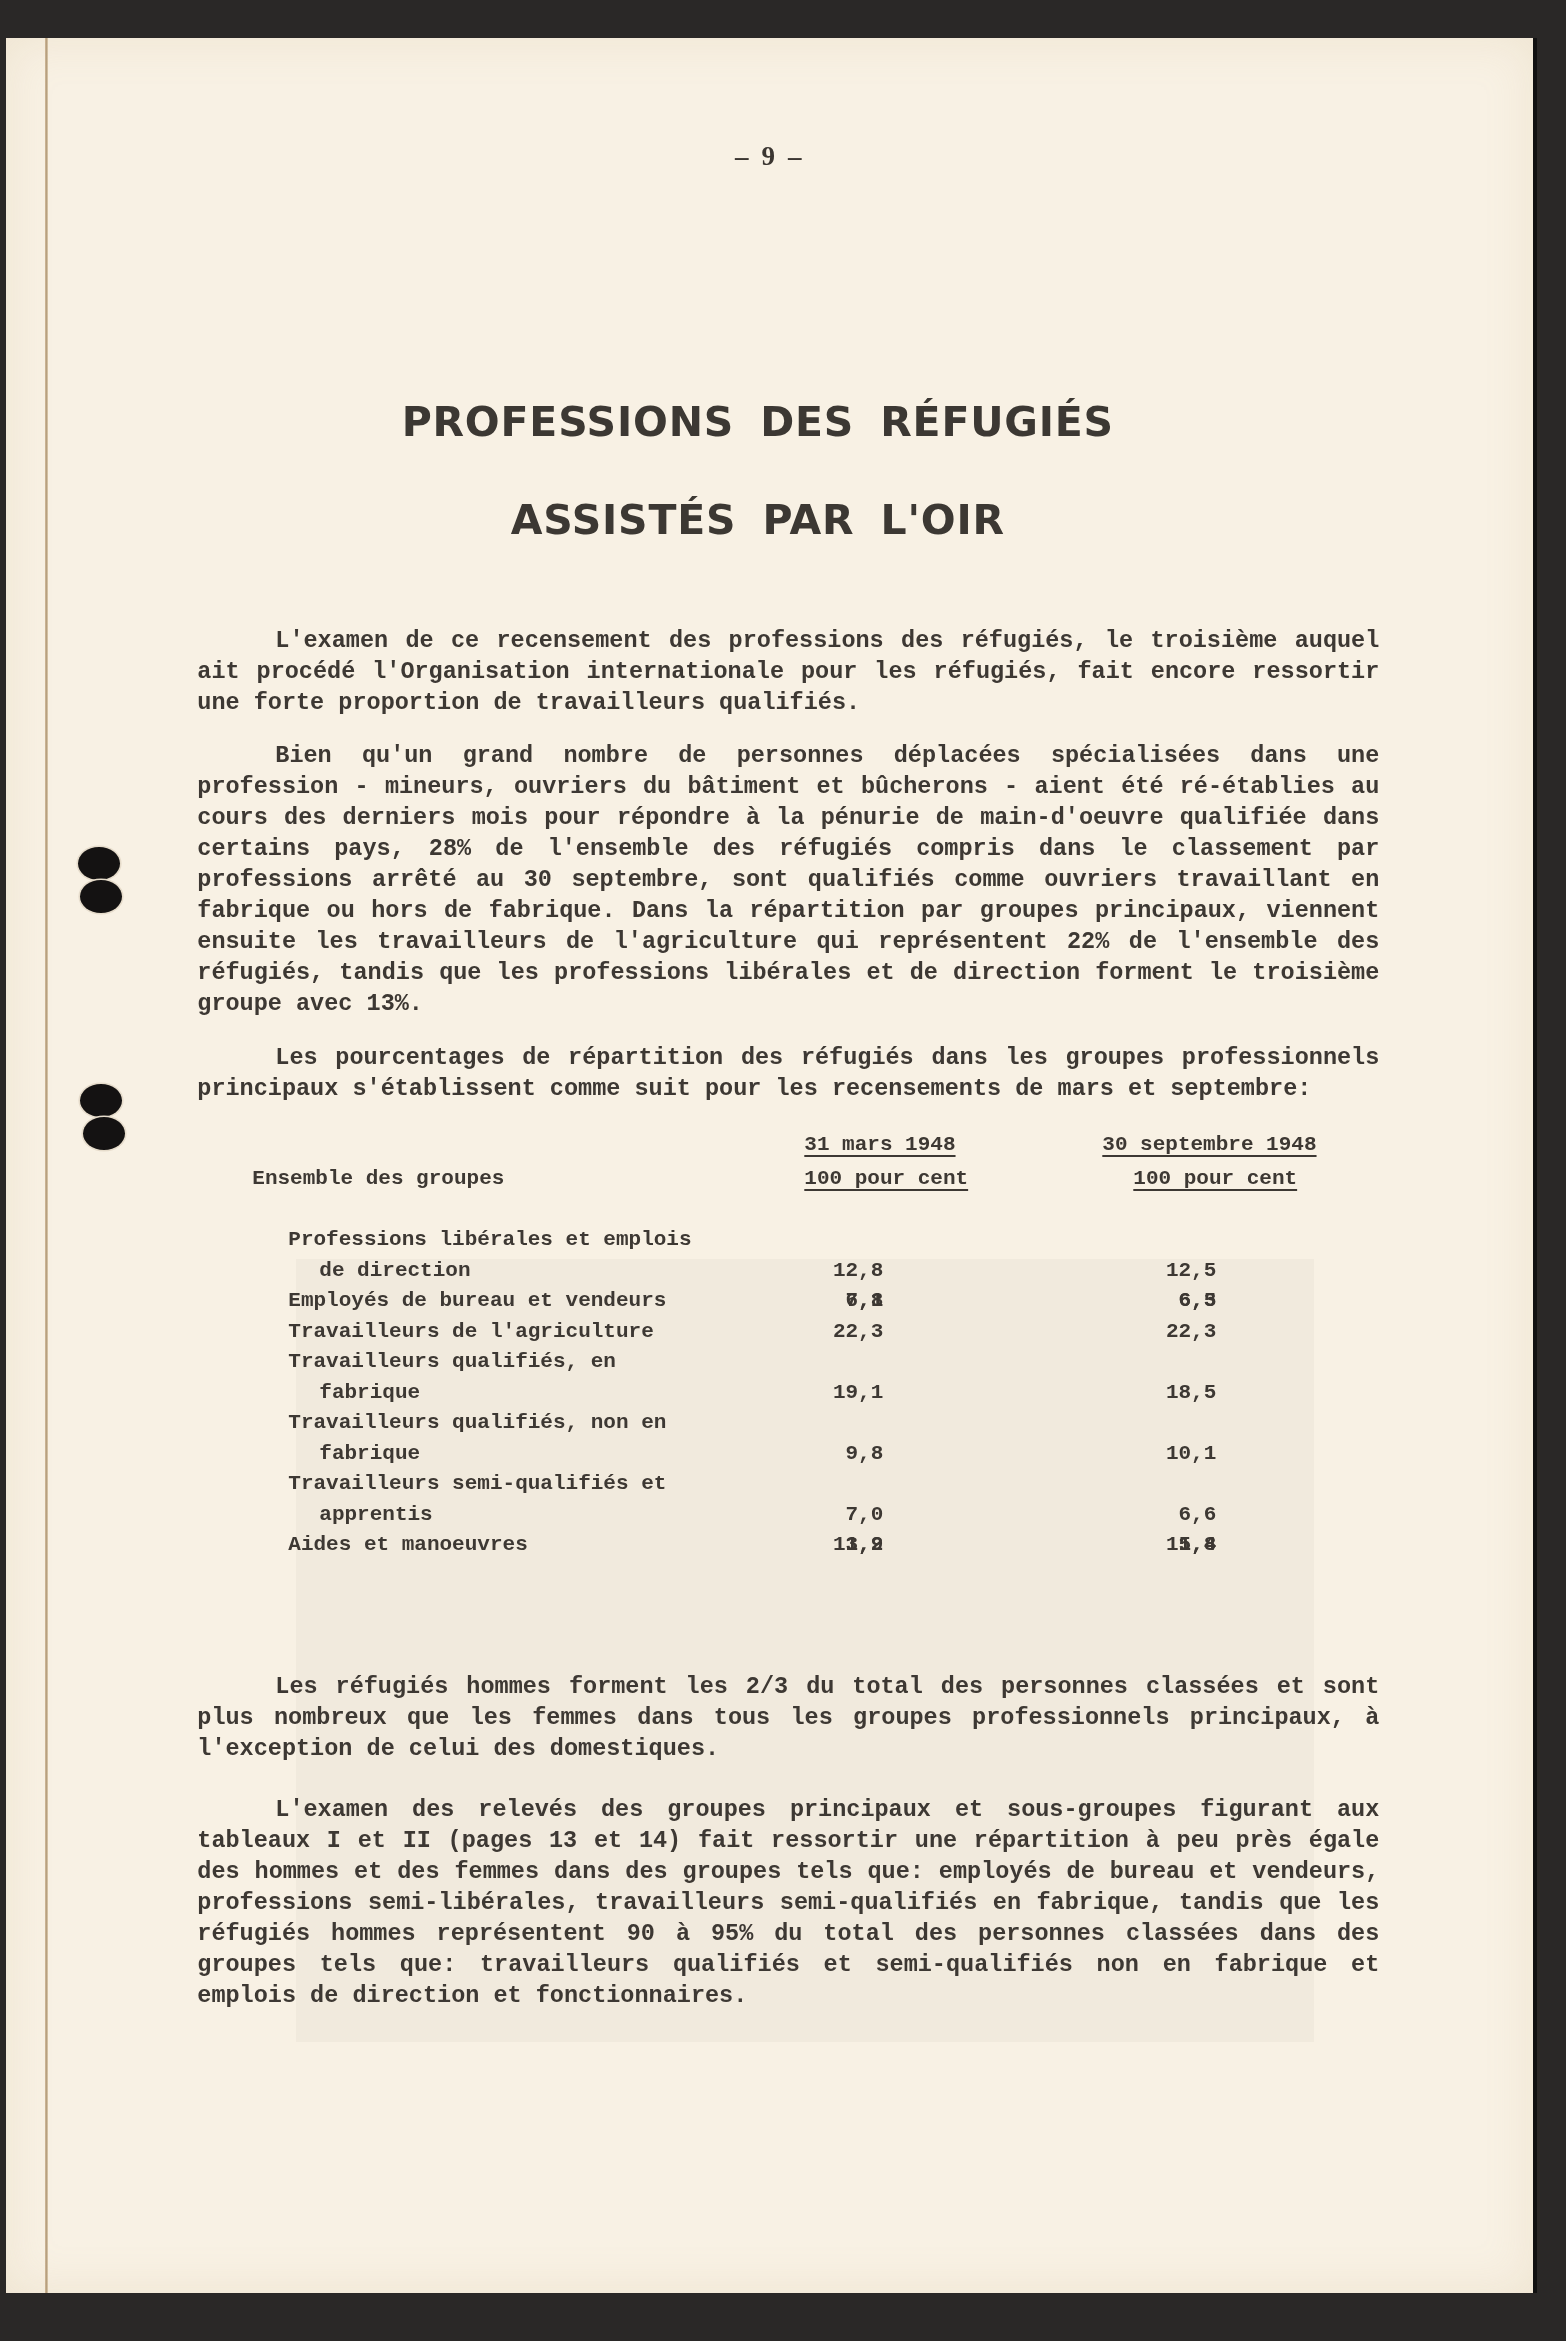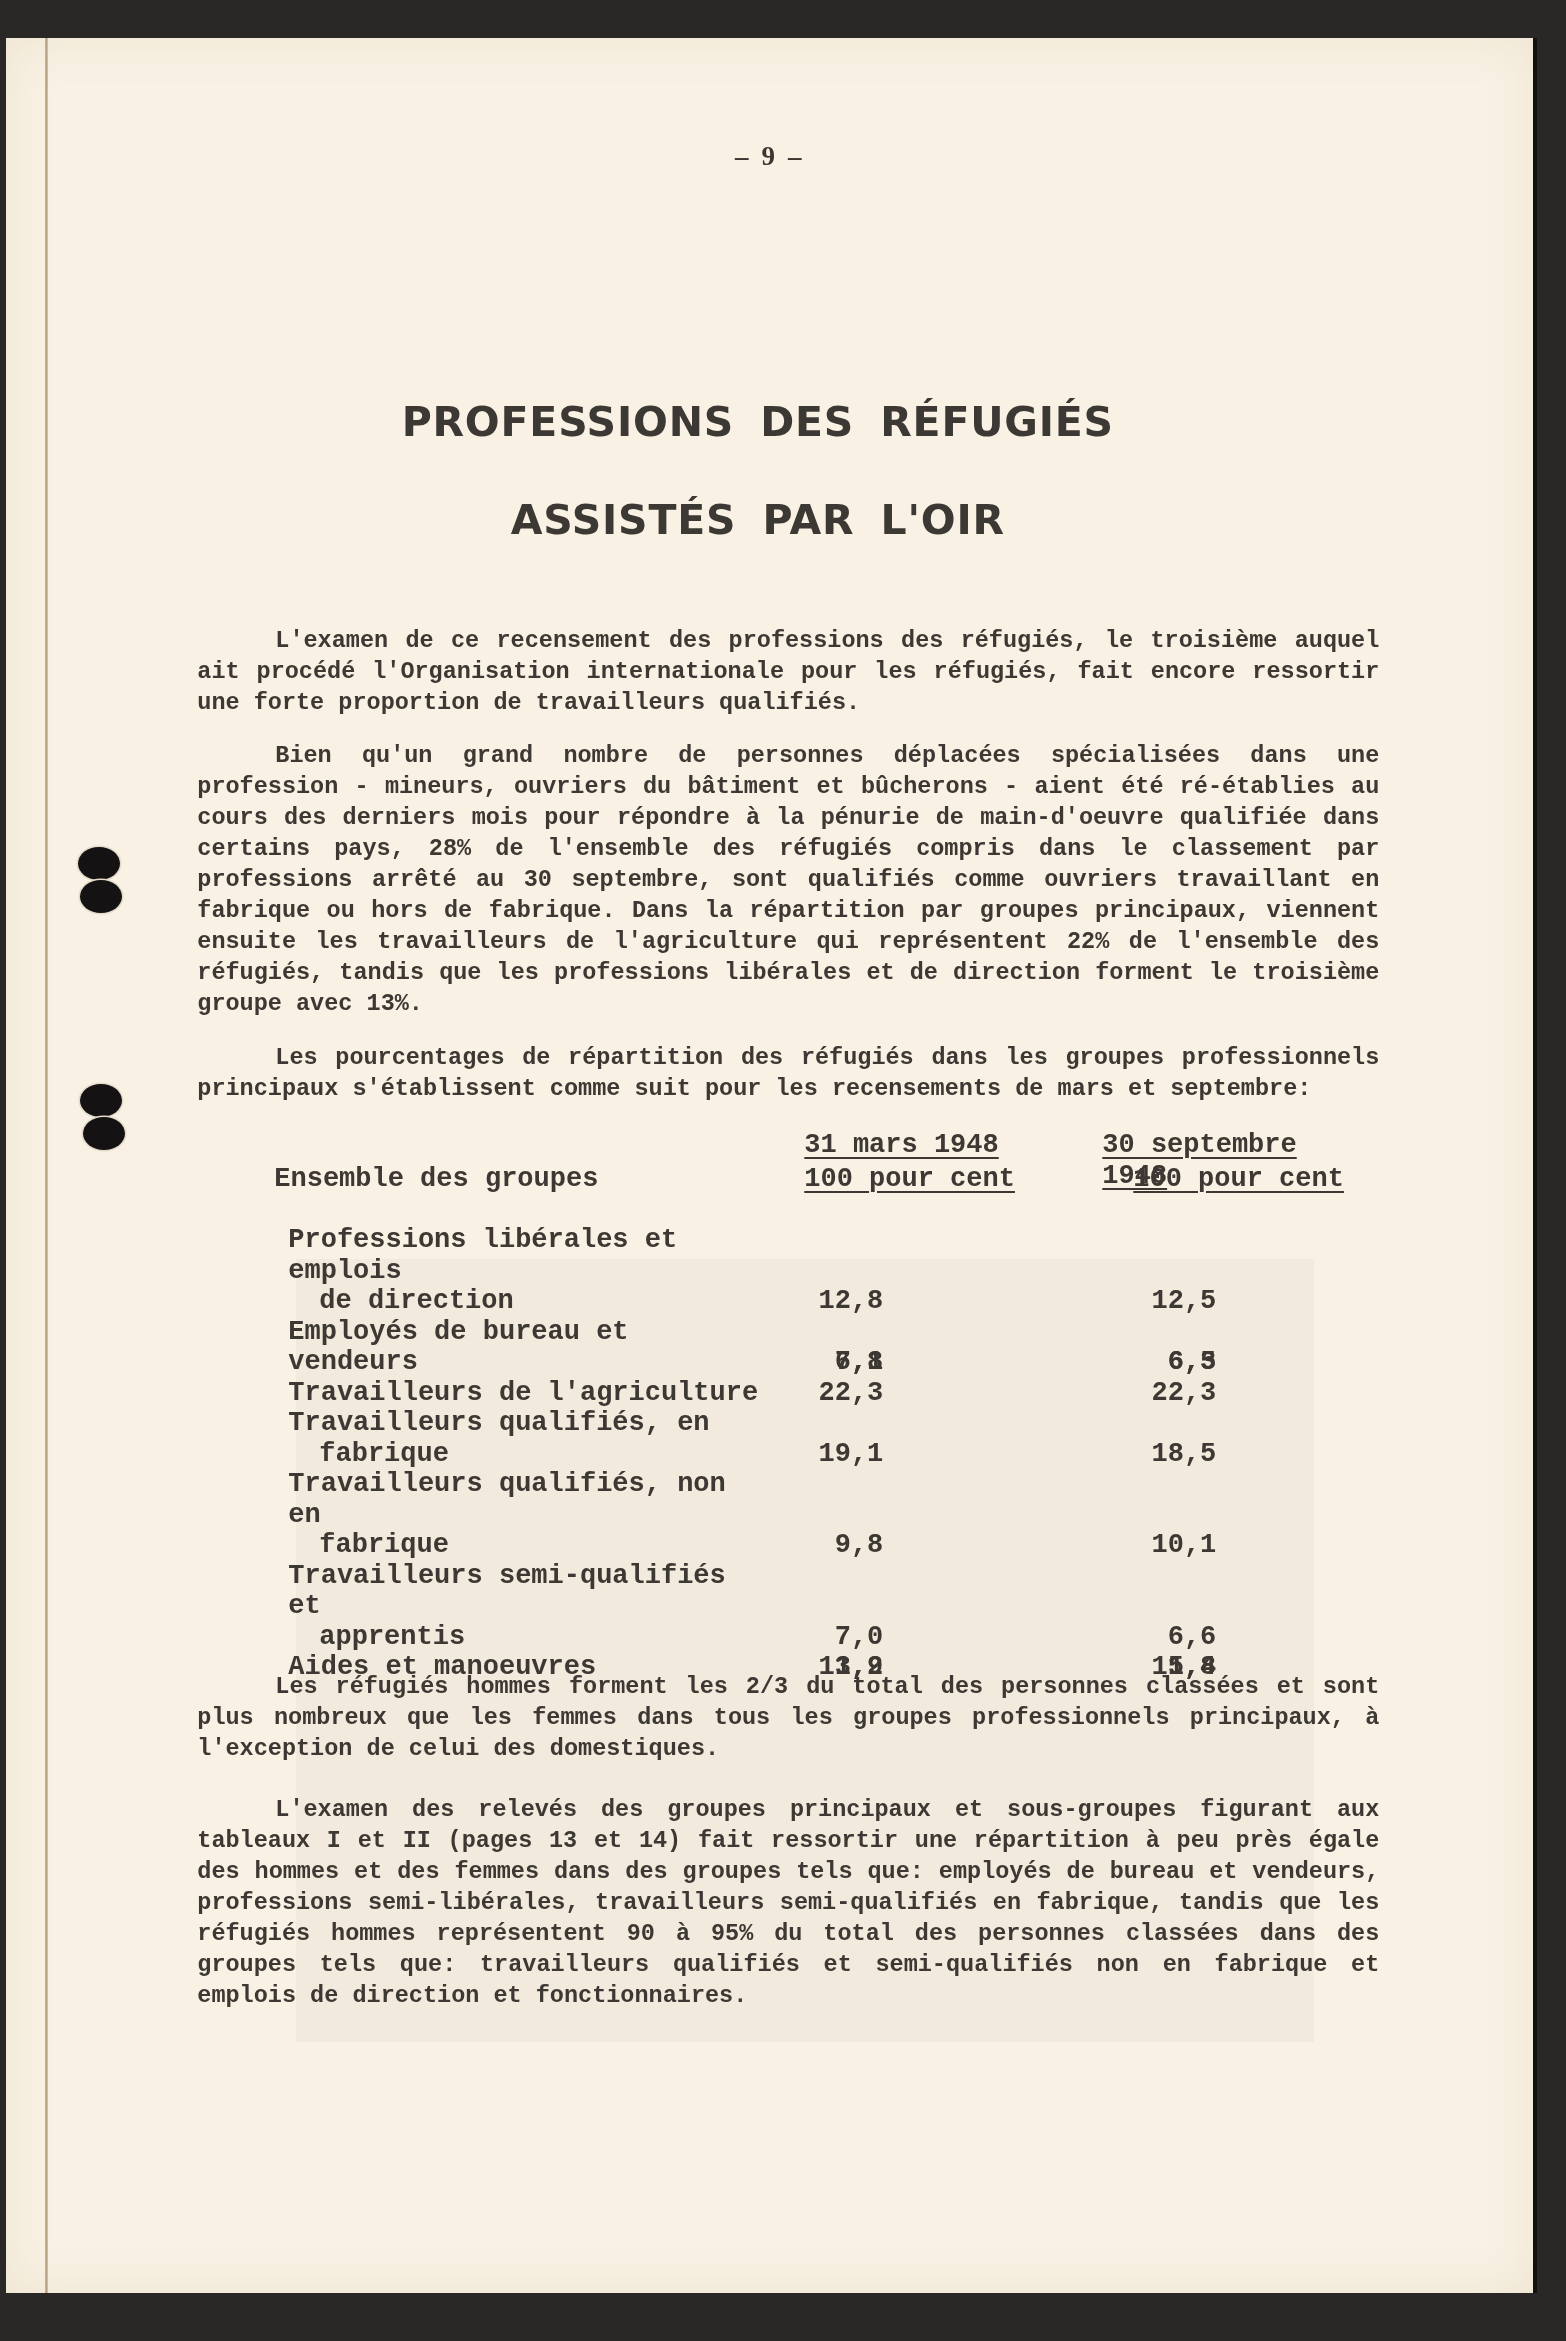--- a/index.html
+++ b/index.html
@@ -82,42 +82,42 @@
     .p1 { top: 587px; }
     .p2 { top: 702px; }
     .p3 { top: 1004px; }
     .p4 { top: 1633px; }
     .p5 { top: 1756px; }
     .tbl {
       position: absolute;
       left: 176px;
       top: 1092px;
       width: 1182px;
-      font-size: 27px;
+      font-size: 21px;
       line-height: 30.5px;
       color: #3d3833;
       font-weight: bold;
     }
     .tbl-head {
       position: relative;
       height: 34px;
     }
     .col-a, .col-b {
       position: absolute;
       text-decoration: underline;
       text-decoration-thickness: 2.3px;
       text-underline-offset: 4.7px;
     }
     .col-a { left: 622px; }
     .col-b { left: 920px; }
     .tbl-total {
       position: relative;
       height: 61px;
     }
-    .tbl-total .label { position: absolute; left: 92px; top: 0; text-align: center; }
+    .tbl-total .label { position: absolute; left: 70px; top: 0; text-align: center; }
     .tbl-total .col-a { left: 622px; top: 0; }
     .tbl-total .col-b { left: 951px; top: 0; }
     .row {
       position: relative;
     }
     .row .label {
       padding-left: 106px;
       width: 470px;
     }
     .row .label .cont {

